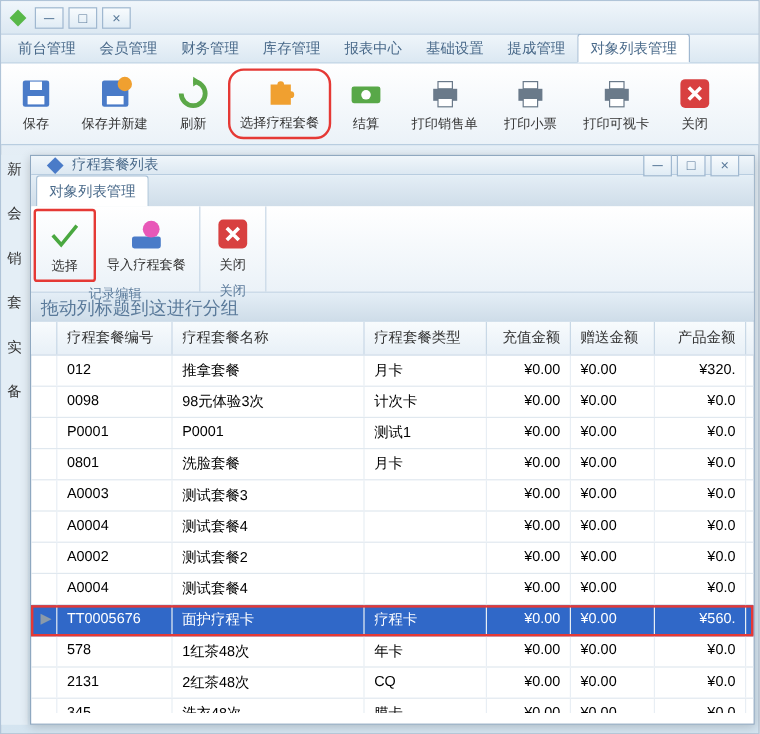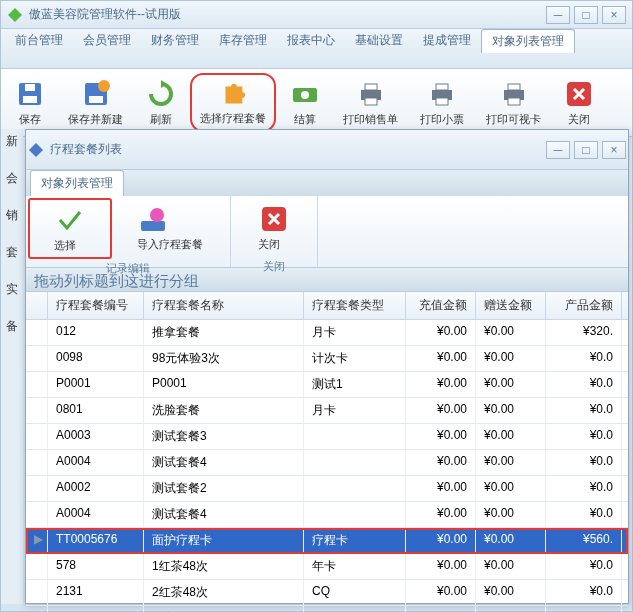--- a/index.html
+++ b/index.html
@@ -3,37 +3,37 @@
 <meta charset="utf-8">
 <style>
 *{margin:0;padding:0;box-sizing:border-box;font-family:"Microsoft YaHei","SimSun",sans-serif;font-size:12px}
 body{background:#ddd;width:633px;height:612px;overflow:hidden}
 .main-window{width:633px;height:612px;background:linear-gradient(180deg,#e8f0f7 0%,#d4e4f0 100%);border:1px solid #b0c4d8;position:relative}
 .titlebar{height:28px;background:linear-gradient(180deg,#f0f6fb,#dce8f2);display:flex;align-items:center;padding:0 6px;border-bottom:1px solid #b8cde0}
 .title-icon{width:16px;height:16px;margin-right:6px}
 .title-text{flex:1;color:#4a6a8a;font-size:12px}
 .win-controls{display:flex;gap:4px}
 .win-btn{width:24px;height:18px;border:1px solid #a0b8d0;background:linear-gradient(180deg,#f8fbfd,#e0ecf5);display:flex;align-items:center;justify-content:center;cursor:pointer;color:#5a7a9a}
-.menubar{height:40px;background:linear-gradient(180deg,#eff5fa,#dbe8f2);display:flex;align-items:flex-start;padding:0 4px;border-bottom:1px solid #b8cde0}
+.menubar{height:24px;background:linear-gradient(180deg,#eff5fa,#dbe8f2);display:flex;align-items:flex-end;padding:0 4px;border-bottom:1px solid #b8cde0}
 .menu-item{padding:3px 10px;color:#4a6a8a;cursor:pointer}
 .menu-item.active{background:#fff;border:1px solid #a0b8d0;border-bottom:none;border-radius:3px 3px 0 0}
 .toolbar{height:68px;background:linear-gradient(180deg,#fff,#ebf2f8);display:flex;padding:2px;border-bottom:1px solid #b8cde0}
 .tool-btn{display:flex;flex-direction:column;align-items:center;justify-content:flex-end;padding:4px 8px;margin:2px;cursor:pointer;border:1px solid transparent;border-radius:3px}
 .tool-icon{width:32px;height:32px;margin-bottom:2px}
 .tool-label{font-size:11px;color:#333}
 .highlight-box{border:2px solid #e53935!important;border-radius:13px}
 .sub-window{position:absolute;left:24px;top:128px;width:604px;height:475px;background:#fff;border:1px solid #8fa8c0;box-shadow:0 2px 8px rgba(0,0,0,0.2)}
-.sub-titlebar{height:40px;background:linear-gradient(180deg,#f0f6fb,#dce8f2);display:flex;align-items:center;padding:0 2px;border-bottom:1px solid #b8cde0}
+.sub-titlebar{height:16px;background:linear-gradient(180deg,#f0f6fb,#dce8f2);display:flex;align-items:center;padding:0 12px;border-bottom:1px solid #b8cde0}
 .sub-tabs{height:26px;background:linear-gradient(180deg,#e4eef6,#cfdde9);display:flex;align-items:flex-end;padding:0 4px}
 .sub-tab{padding:4px 10px;background:#fff;border:1px solid #a8c0d6;border-bottom:none;border-radius:3px 3px 0 0;color:#4a6a8a;cursor:pointer}
 .ribbon{height:72px;background:linear-gradient(180deg,#fff,#ebf2f8);display:flex;border-bottom:1px solid #b8cde0}
 .ribbon-group{display:flex;flex-direction:column;border-right:1px solid #c8d8e6;padding:2px}
 .ribbon-row{display:flex;flex:1}
 .ribbon-label{text-align:center;font-size:11px;color:#5a7a9a;padding:2px 0}
-.ribbon-btn{display:flex;flex-direction:column;align-items:flex-start;padding:4px 24px;cursor:pointer;border:1px solid transparent;border-radius:3px}
+.ribbon-btn{display:flex;flex-direction:column;align-items:center;padding:4px 8px;cursor:pointer;border:1px solid transparent;border-radius:3px}
 .ribbon-btn.highlight{border:2px solid #e53935}
 .group-hint{height:24px;background:linear-gradient(180deg,#e4eef6,#cfdde9);border-bottom:1px solid #b8cde0;padding:4px 8px;color:#5a7a9a;font-size:15px}
 .grid{overflow:auto;height:326px;position:relative}
 .grid-header{display:flex;background:linear-gradient(180deg,#f8fbfd,#e8f0f7);border-bottom:1px solid #c8d8e6;position:sticky;top:0}
 .grid-header .cell{padding:5px 8px;border-right:1px solid #c8d8e6;color:#333;font-weight:normal;white-space:nowrap;overflow:hidden}
 .grid-row{display:flex;border-bottom:1px solid #e0e8ef;cursor:pointer}
 .grid-row.selected{background:#3068c8;color:#fff}
 .grid-row.highlight-row{outline:2px solid #e53935;outline-offset:-2px}
 .cell{padding:4px 8px;border-right:1px solid #e8eef4;white-space:nowrap;overflow:hidden}
 .c1{width:22px;text-align:center;color:#8a9aaa}
@@ -53,21 +53,20 @@
 .icon-check{stroke:#4aa840;fill:none;stroke-width:3}
 </style>
 </head>
 <body>
 
 <div class="main-window">
   <div class="titlebar">
     <svg class="title-icon" viewBox="0 0 16 16">
         <polygon points="8,1 15,8 8,15 1,8" fill="#58b848"></polygon>
       </svg>
-    <span class="title-text">傲蓝美容院管理软件--试用版</span>
     <div class="win-controls">
       <div class="win-btn">─</div>
       <div class="win-btn">□</div>
       <div class="win-btn">×</div>
     </div>
   </div>
 
   <div class="menubar" id="menubar">
       <div class="menu-item">前台管理</div>
       <div class="menu-item">会员管理</div>

